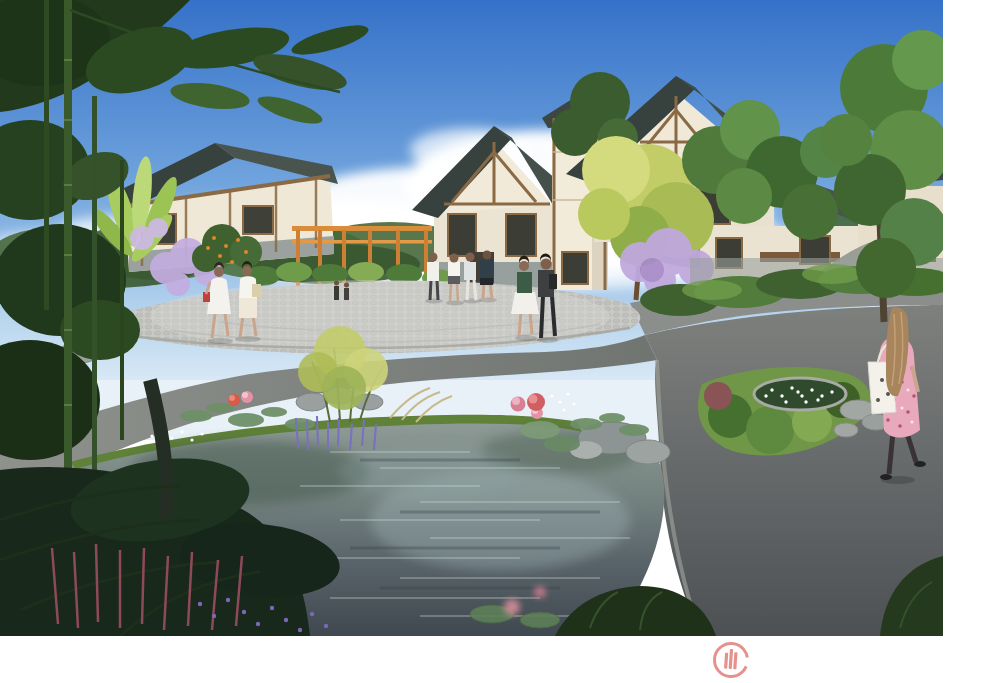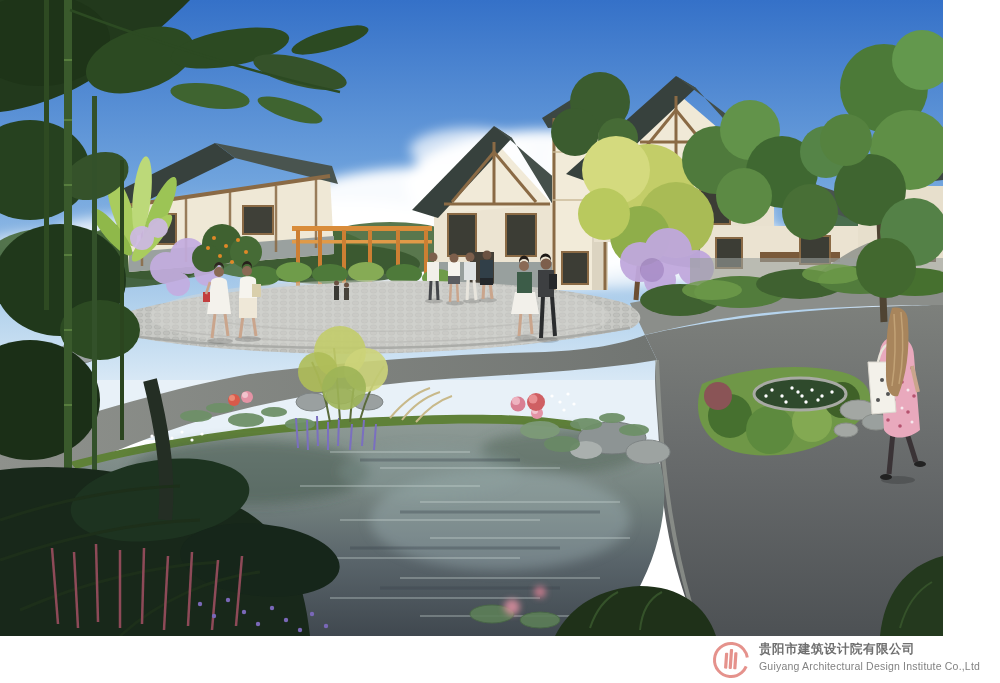--- a/index.html
+++ b/index.html
@@ -648,17 +648,13 @@
 
 <div class="footer">
   <svg class="logo" viewBox="0 0 42 42">
     <circle cx="21" cy="21" r="16.5" fill="none" stroke="#e5928c" stroke-width="3" stroke-dasharray="95 9" stroke-dashoffset="-18" transform="rotate(-40 21 21)"></circle>
     <g fill="#e5928c" transform="rotate(4 21 21)">
       <rect x="14.6" y="14" width="3.2" height="16" rx="1"></rect>
       <rect x="19.2" y="10" width="3.2" height="20" rx="1"></rect>
       <rect x="23.8" y="13" width="3.2" height="17" rx="1"></rect>
     </g>
   </svg>
-  <div class="names">
-    <div class="company-zh">贵阳市建筑设计院有限公司</div>
-    <div class="company-en">Guiyang Architectural Design Institute Co.,Ltd</div>
-  </div>
 </div>
 
 </body></html>

